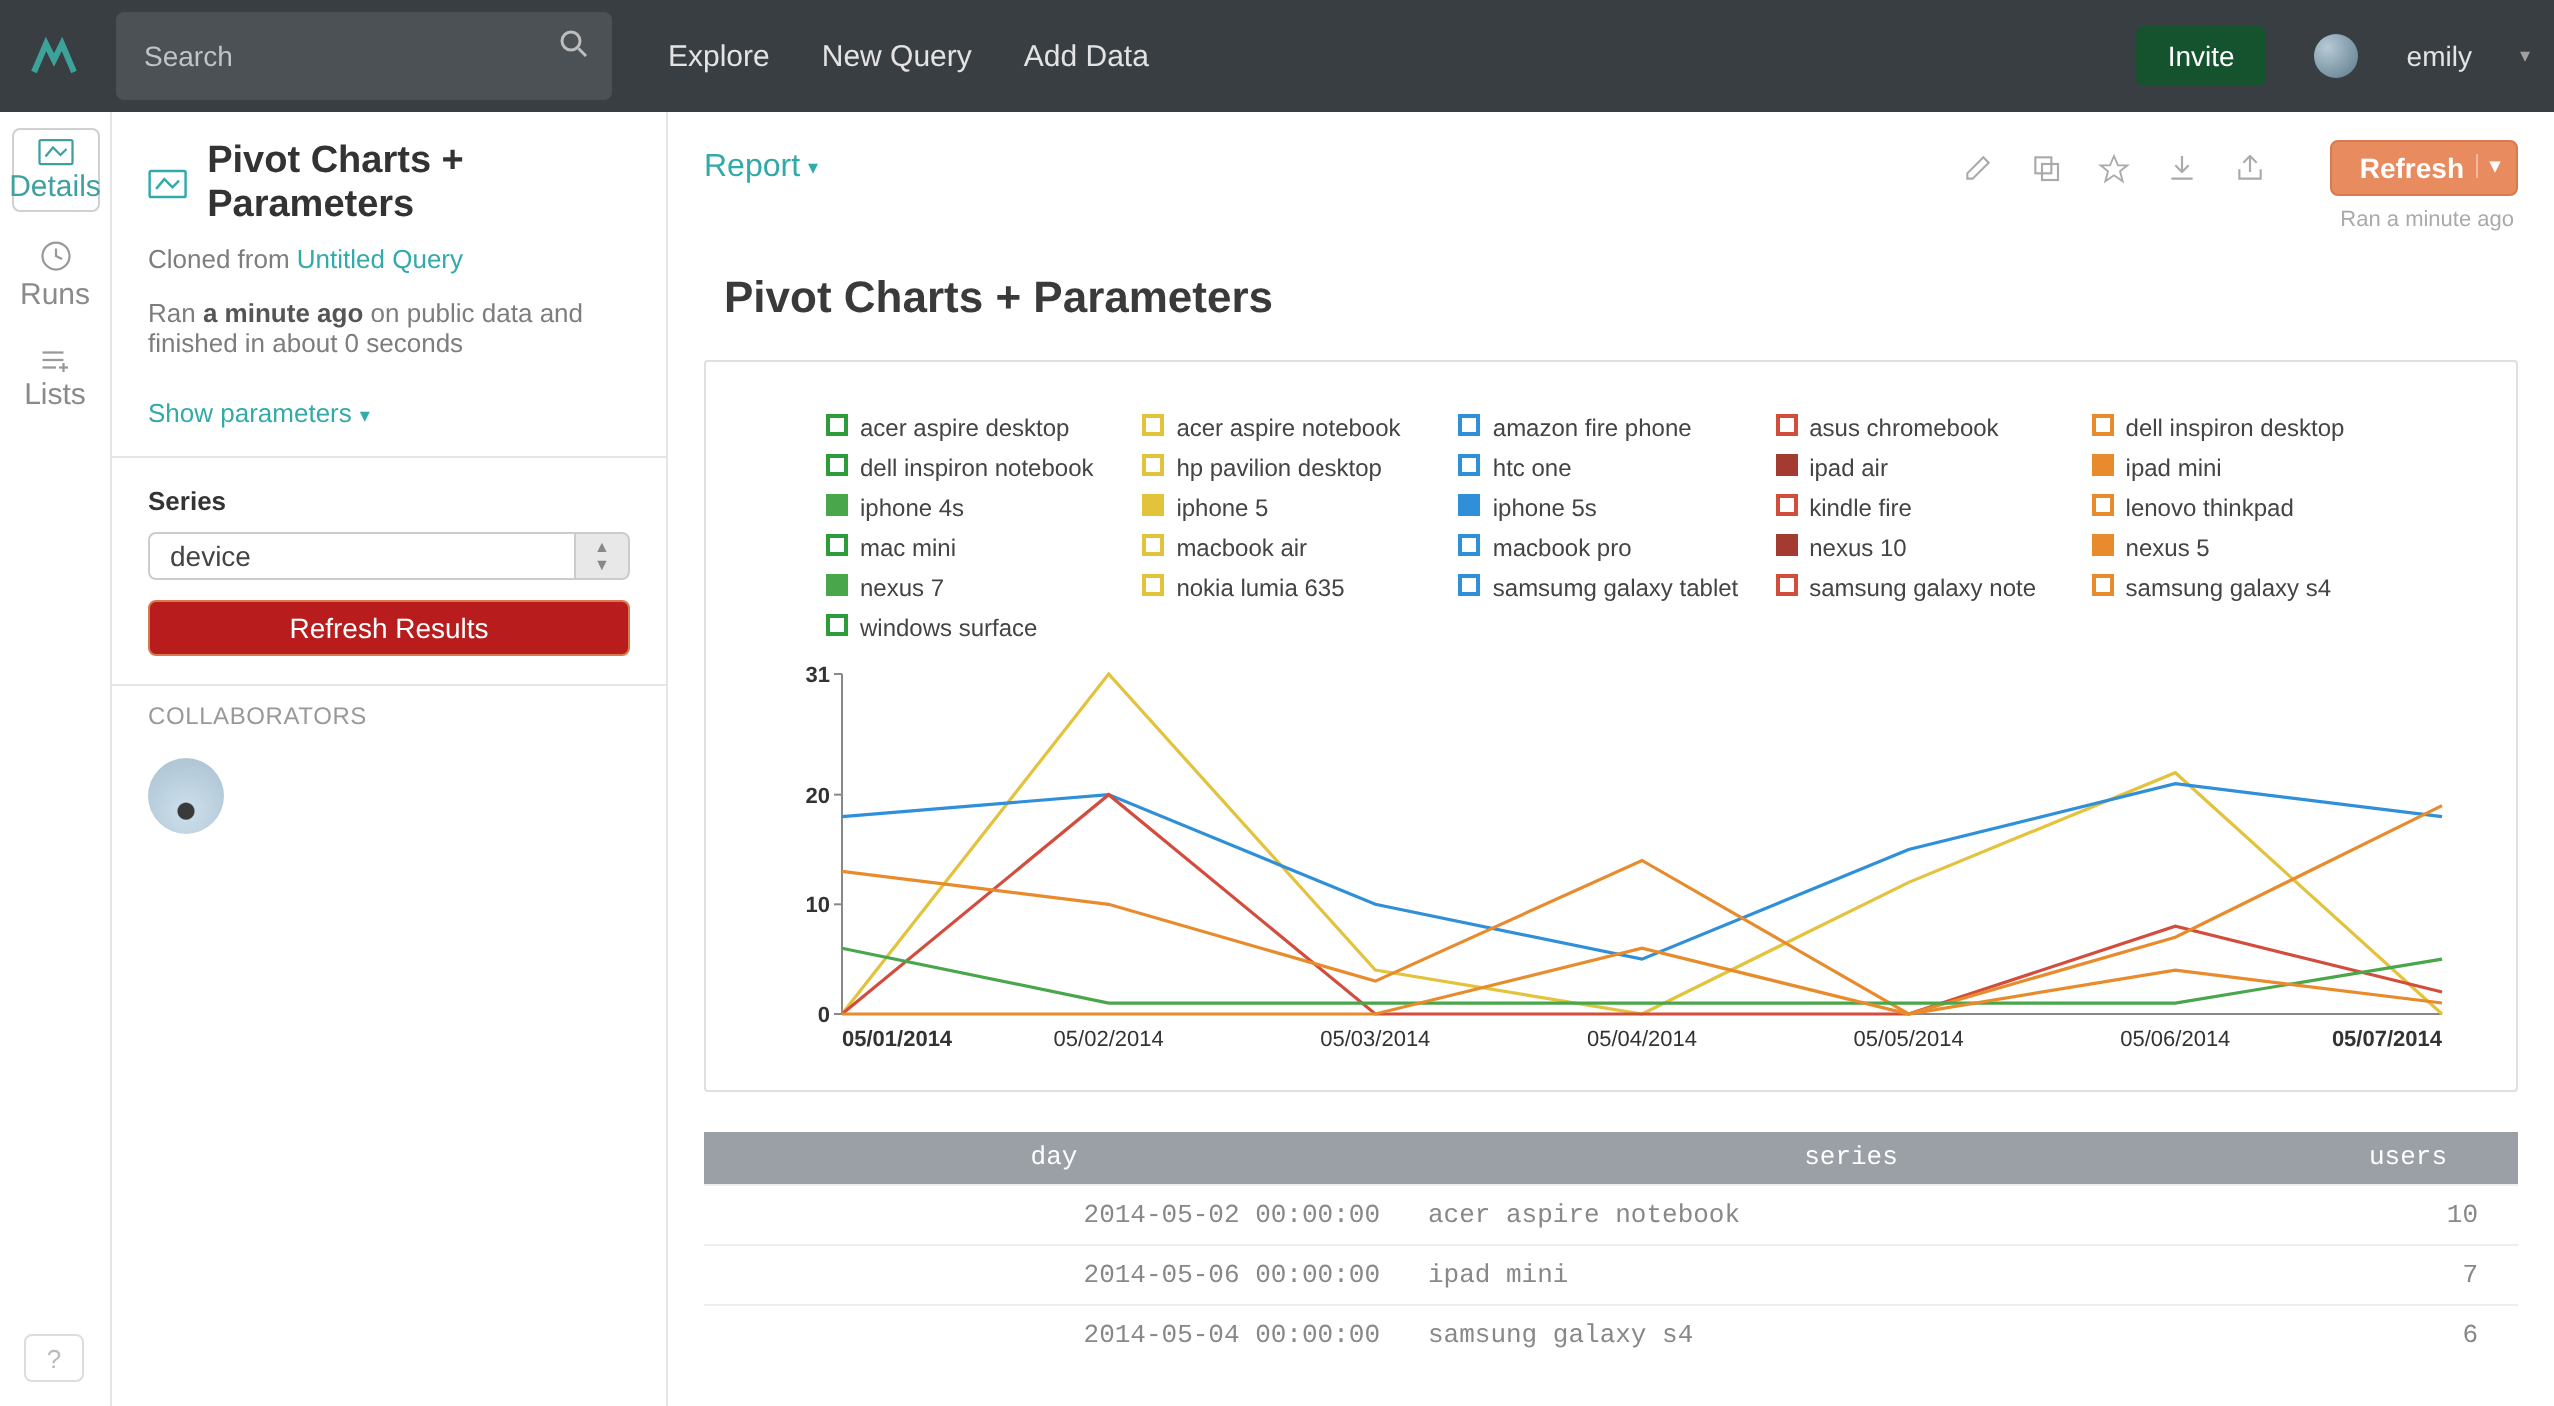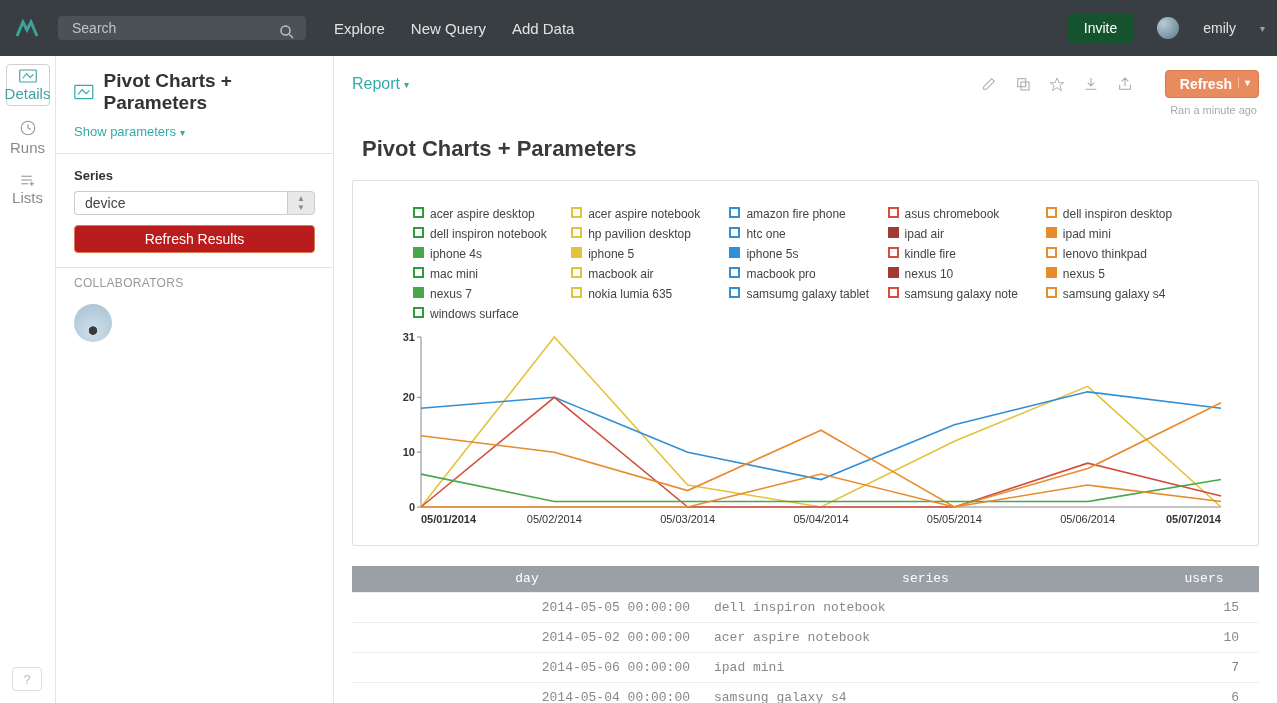--- a/index.html
+++ b/index.html
@@ -1,20 +1,20 @@
 <!DOCTYPE html>
 <html><head>
 <meta charset="utf-8">
 <style>
 * { box-sizing: border-box; margin: 0; padding: 0; }
 body { font-family: -apple-system, "Helvetica Neue", Arial, sans-serif; font-size: 13px; color: #333; background: #fff; overflow: hidden; width: 1277px; height: 703px; }
 .topbar { height: 56px; background: #383e42; display: flex; align-items: center; padding: 0 12px; color: #bdbdbd; }
 .logo { width: 30px; height: 30px; margin-right: 16px; display: flex; align-items: center; justify-content: center; }
 .search-wrap { position: relative; width: 248px; }
-.search-input { width: 100%; height: 24px; background: #4b5155; border: none; border-radius: 4px; padding: 0 36px 0 14px; color: #d0d0d0; font-size: 14px; }
+.search-input { width: 100%; height: 44px; background: #4b5155; border: none; border-radius: 4px; padding: 0 36px 0 14px; color: #d0d0d0; font-size: 14px; }
 .search-input::placeholder { color: #bfc4c7; }
 .search-icon { position: absolute; right: 10px; top: 7px; color: #bdbdbd; }
 .top-links { display: flex; margin-left: 28px; gap: 26px; }
 .top-links a { color: #e3e3e3; font-size: 15px; text-decoration: none; font-weight: 500; }
 .flex-spacer { flex: 1; }
 .invite-btn { background: #14532d; border: none; color: #fff; border-radius: 4px; height: 30px; padding: 0 16px; font-size: 14px; font-weight: 500; cursor: pointer; }
 .user-chip { display: flex; align-items: center; margin-left: 24px; color: #e3e3e3; font-size: 14px; cursor: pointer; gap: 24px; }
 .avatar { width: 22px; height: 22px; border-radius: 50%; background: radial-gradient(circle at 30% 30%, #b7c9d6, #5a7a8a); }
 .caret { font-size: 10px; color: #a0a0a0; }
 
@@ -129,20 +129,25 @@
       </div>
   </div>
 
   <div class="side-panel">
     <div class="sp-head">
       <svg width="22" height="18" viewBox="0 0 24 18" class="proj-icon">
           <rect x="1" y="1" width="22" height="16" rx="1" fill="none" stroke="#3aa" stroke-width="1.5"></rect>
           <polyline points="5,12 10,6 15,11 19,7" fill="none" stroke="#3aa" stroke-width="1.5"></polyline>
         </svg>
       <div class="sp-title">Pivot Charts + Parameters</div>
+    </div>
+    <div class="sp-meta">
+      <span>Cloned from </span><span class="lnk">Untitled Query</span>
+      <div style="height:12px"></div>
+      <span>Ran </span><span class="bold">a minute ago</span><span> on public data and finished in about 0 seconds</span>
     </div>
     <div class="show-params">
       <span>Show parameters</span><span class="caret">▾</span>
     </div>
     <div class="sp-divider"></div>
     <div class="sp-section">
       <span class="sp-label">Series</span>
       <div class="select-wrap">
         <input class="select-inp" readonly="" value="device" style="">
         <div class="select-btn">
@@ -325,25 +330,20 @@
       <table class="data-table">
         <thead>
             <tr>
           <th>day</th>
           <th>series</th>
           <th>users</th>
         </tr>
           </thead>
         <tbody id="table-body">
             <tr>
-              <td class="day">2014-05-05 00:00:00</td>
-              <td class="series">dell inspiron notebook</td>
-              <td class="users">15</td>
-            </tr>
-            <tr>
               <td class="day">2014-05-02 00:00:00</td>
               <td class="series">acer aspire notebook</td>
               <td class="users">10</td>
             </tr>
             <tr>
               <td class="day">2014-05-06 00:00:00</td>
               <td class="series">ipad mini</td>
               <td class="users">7</td>
             </tr>
             <tr>

